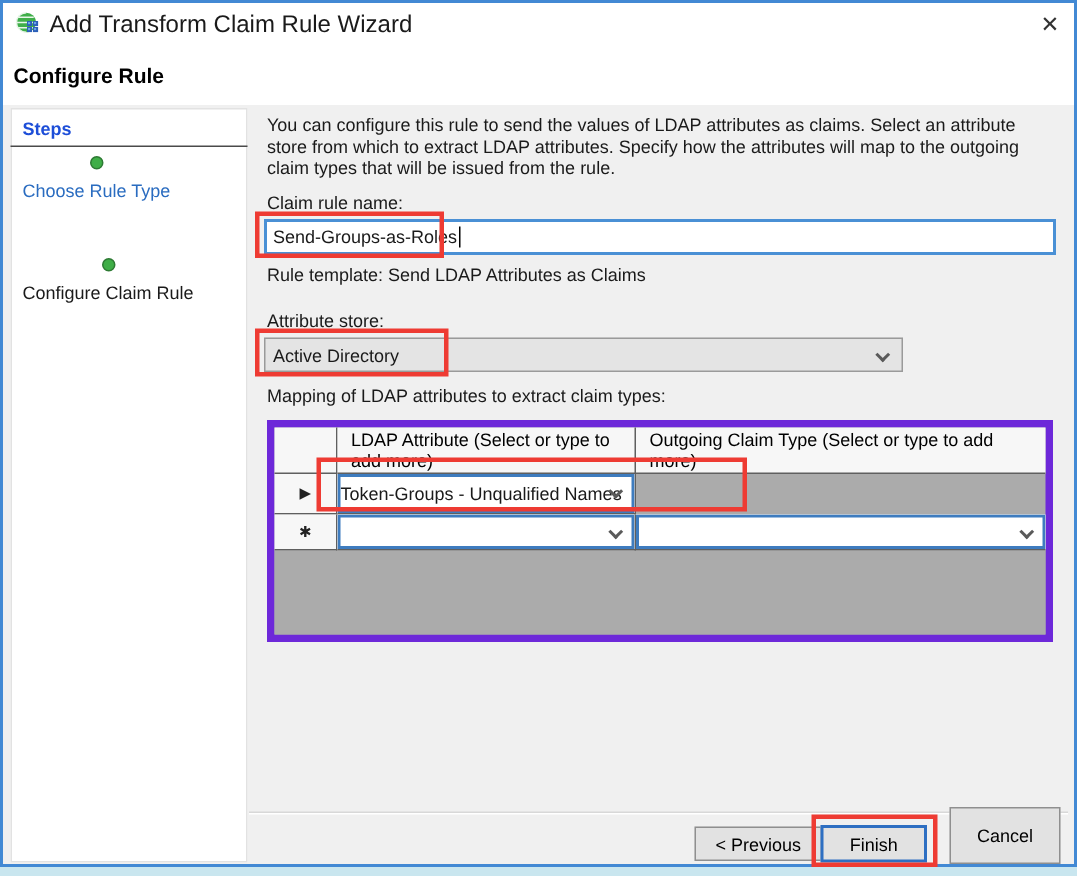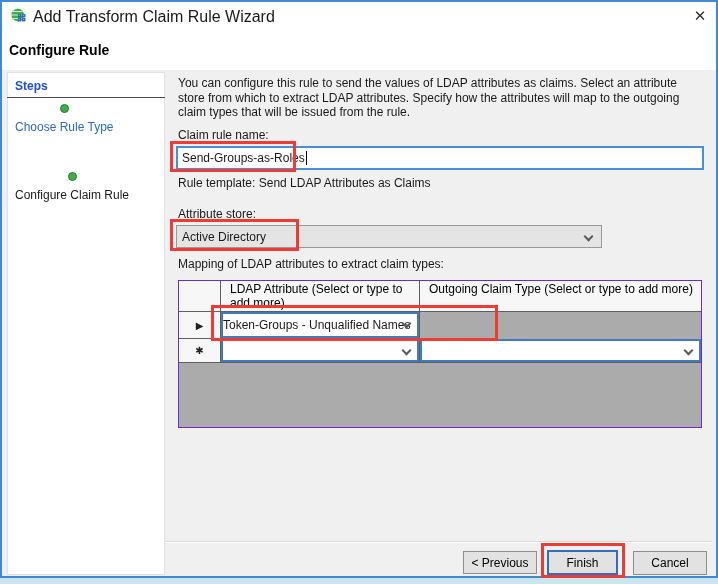--- a/index.html
+++ b/index.html
@@ -42,44 +42,44 @@
                 border:2px solid #4a90d5; display:flex; align-items:center; padding-left:4px; }
   .caret { display:inline-block; width:1px; height:14px; background:#000; margin-left:1px; }
 
   .combo-store { left:176px; top:225px; width:426px; height:23px; background:#e4e4e4;
                  border:1px solid #9a9a9a; display:flex; align-items:center; padding-left:5px; }
   .chev { display:inline-block; width:7px; height:7px; border-right:2px solid #5a5a5a;
           border-bottom:2px solid #5a5a5a; transform:rotate(45deg); }
   .chev-abs { position:absolute; right:9px; top:7px; }
 
   .grid { left:178px; top:280px; width:524px; height:148px; background:#ababab;
-          border:1px solid #6d28d9; display:flex; flex-direction:column; }
+          border:5px solid #6d28d9; display:flex; flex-direction:column; }
   .g-row { display:flex; flex:0 0 auto; }
   .g-head { height:31px; }
   .g-r1 { height:27px; }
   .g-r2 { height:24px; }
   .g-cell { border-right:1px solid #5f5f5f; border-bottom:1px solid #5f5f5f; background:#f7f7f7;
             position:relative; overflow:hidden; }
   .c0 { flex:0 0 42px; display:flex; align-items:center; justify-content:center; }
   .c1 { flex:0 0 199px; }
   .c2 { flex:1 1 auto; border-right:none; }
   .hdr-txt { padding:2px 4px 0 9px; line-height:1.15; color:#000; }
   .sel-glyph { font-size:10px; color:#222; }
   .cell-combo { position:absolute; inset:0; background:#fff; border:2px solid #3e7cbf;
                 display:flex; align-items:center; padding-left:0; }
   .cell-combo .chev-abs { top:6px; right:7px; }
   .g-filler { flex:1 1 auto; background:#ababab; }
 
   .btn-divider { left:166px; top:541px; width:546px; height:2px; border-top:1px solid #d8d8d8;
                  border-bottom:1px solid #ffffff; }
   .btn { background:#e2e2e2; border:1px solid #8f8f8f; display:flex; align-items:center;
          justify-content:center; font-size:12px; color:#000; }
-  .btn-previous { left:463px; top:551px; width:74px; height:23px; }
+  .btn-previous { left:463px; top:551px; width:85px; height:23px; }
   .btn-finish { left:547px; top:550px; width:71px; height:25px; border:2px solid #2e6fc2; }
-  .btn-cancel { left:633px; top:551px; width:74px; height:24px; }
+  .btn-cancel { left:633px; top:538px; width:74px; height:38px; }
 
   .anno { border:3px solid #ee3b33; pointer-events:none; }
   .anno-1 { left:170px; top:141px; width:126px; height:31px; }
   .anno-2 { left:170px; top:219px; width:129px; height:32px; }
   .anno-3 { left:211px; top:305px; width:287px; height:36px; }
   .anno-4 { left:541px; top:543px; width:84px; height:35px; }
 </style>
 </head>
 <body>
 

